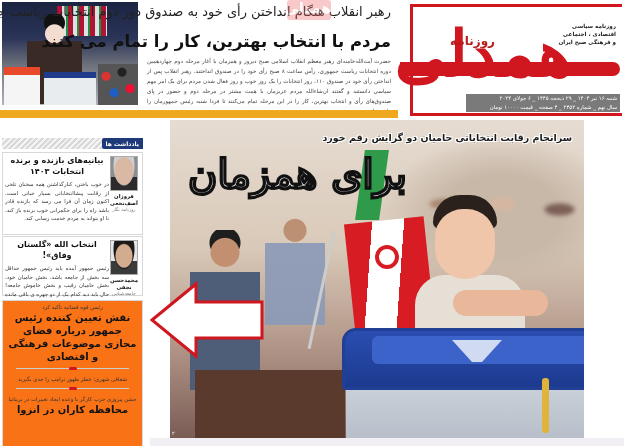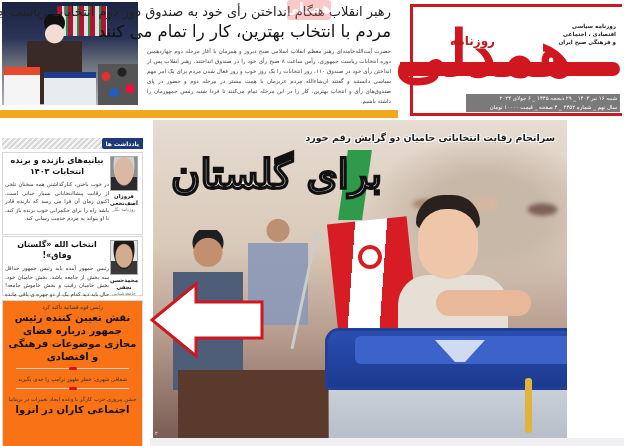--- a/index.html
+++ b/index.html
@@ -23,21 +23,21 @@
   .top-photo .box2 { position: absolute; left: 42px; top: 70px; width: 52px; height: 33px; background: #e9ecef; border-top: 6px solid #1f3b8c; }
   .top-photo .mics { position: absolute; left: 96px; top: 62px; width: 40px; height: 41px;
     background: radial-gradient(circle at 20% 30%, #d33 0 4px, transparent 5px),
                 radial-gradient(circle at 60% 20%, #222 0 4px, transparent 5px),
                 radial-gradient(circle at 40% 70%, #1e5ec7 0 4px, transparent 5px),
                 radial-gradient(circle at 80% 60%, #e13 0 4px, transparent 5px),
                 #555; }
 
   .top-story { position: absolute; left: 145px; top: 2px; width: 248px; height: 108px; padding: 0 2px; }
   .top-story .kicker { font-size: 13px; color: #222; margin-top: 2px; white-space: nowrap; }
-  .top-story .headline { font-size: 16.5px; font-weight: normal; color: #111; margin-top: 3px; white-space: nowrap; letter-spacing: -0.3px; }
+  .top-story .headline { font-size: 16.5px; font-weight: bold; color: #111; margin-top: 13px; white-space: nowrap; letter-spacing: -0.3px; }
   .top-story .body { font-size: 5.6px; line-height: 10px; color: #444; margin-top: 5px; text-align: justify; }
   .top-story .page-ref { font-size: 6px; font-weight: bold; color: #222; margin-top: 2px; }
   .watermark { position: absolute; left: 142px; top: -2px; width: 44px; height: 20px; background: #e66; opacity: .35; color: #fff; font-size: 14px; font-weight: bold; text-align: center; border-radius: 3px; }
 
   .orange-bar { position: absolute; left: 0; top: 110px; width: 398px; height: 8px; background: #f0a81e; }
 
   
   .masthead { position: absolute; left: 400px; top: 4px; width: 222px; height: 112px; }
   .masthead .frame { position: absolute; left: 10px; top: 0; width: 212px; height: 112px; border: 3px solid #d0161f; border-right: none; border-top-width: 3px; }
   .masthead .logo { position: absolute; left: 2px; top: 14px; width: 170px; height: 72px; color: #d0161f; font-family: "DejaVu Serif", serif; font-weight: bold; font-size: 64px; line-height: 72px; text-align: center; letter-spacing: -6px; }
@@ -66,21 +66,21 @@
   .note .author-role { font-size: 4.6px; color: #777; line-height: 6px; }
 
   .briefs { position: absolute; left: 0; top: 164px; width: 141px; height: 160px; border: 1px solid #d8d8d8; background: #f97316; text-align: center; }
   .brief { padding: 2px 3px 0; }
   .brief .kicker { font-size: 5.4px; color: #333; line-height: 8px; }
   .brief .title { font-size: 10px; font-weight: bold; color: #111; line-height: 13px; }
   .brief .divider { position: relative; height: 6px; margin: 2px 10px; border-top: 1px solid #ccc; top: 3px; }
   .brief .divider::after { content: ""; position: absolute; left: 50%; top: -2px; width: 8px; height: 3px; margin-left: -4px; background: #d0161f; border-radius: 2px; }
 
   
-  .main-photo { position: absolute; left: 153px; top: 120px; width: 414px; height: 318px; overflow: hidden;
+  .main-photo { position: absolute; left: 170px; top: 120px; width: 414px; height: 318px; overflow: hidden;
     background:
       radial-gradient(ellipse at 80% 30%, #c8b8a8 0 60px, transparent 120px),
       linear-gradient(180deg, #e6dcd2 0%, #d9c9b8 40%, #b3988a 70%, #7a5c55 100%); }
   .main-photo .crowd { position: absolute; left: 240px; top: 40px; width: 230px; height: 110px;
     background:
       radial-gradient(ellipse at 15% 40%, #a07a60 0 14px, transparent 16px),
       radial-gradient(ellipse at 40% 40%, #d9b7a0 0 12px, transparent 14px),
       radial-gradient(ellipse at 65% 45%, #6b4a44 0 14px, transparent 16px),
       radial-gradient(ellipse at 90% 50%, #3a3540 0 16px, transparent 18px); opacity: .8; filter: blur(2px); }
   .main-photo .man { position: absolute; left: 20px; top: 110px; width: 70px; height: 160px;
@@ -187,21 +187,21 @@
       <div class="kicker">رئیس قوه قضائیه تأکید کرد</div>
       <div class="title">نقش تعیین کننده رئیس جمهور درباره فضای مجازی موضوعات فرهنگی و اقتصادی</div>
       <div class="divider"></div>
     </div>
     <div class="brief">
       <div class="kicker">شفافی شهری: خطر ظهور ترامپ را جدی بگیرید</div>
       <div class="divider"></div>
     </div>
     <div class="brief">
       <div class="kicker">جشن پیروزی حزب کارگر با وعده ایجاد تغییرات در بریتانیا</div>
-      <div class="title">اجتماعی کاران در انزوا</div>
+      <div class="title">محافظه کاران در انزوا</div>
     </div>
   </div>
 </div>
 
 <div class="main-photo">
   <div class="crowd"></div>
   <div class="man2"></div>
   <div class="man"></div>
   <div class="table"></div>
   <div class="pole"></div>
@@ -215,21 +215,21 @@
     <div class="arm"></div>
   </div>
   <div class="ballot">
     <div class="base"></div>
     <div class="lid"></div>
     <div class="lid-inner"></div>
     <div class="slot"></div>
     <div class="seal"></div>
   </div>
   <div class="kicker">سرانجام رقابت انتخاباتی حامیان دو گرایش رقم خورد</div>
-  <div class="big-headline">برای گلستان</div>
+  <div class="big-headline">برای همزمان</div>
   <div class="credit">۲</div>
 </div>
 
 <svg class="arrow" viewBox="0 0 116 80" xmlns="http://www.w3.org/2000/svg">
   <polygon points="2,40 46,4 46,22 112,22 112,58 46,58 46,76" fill="#ffffff" stroke="#d0161f" stroke-width="3" stroke-linejoin="miter"></polygon>
 </svg>
 
 <div class="bottom-strip"></div>
 
 </body></html>

